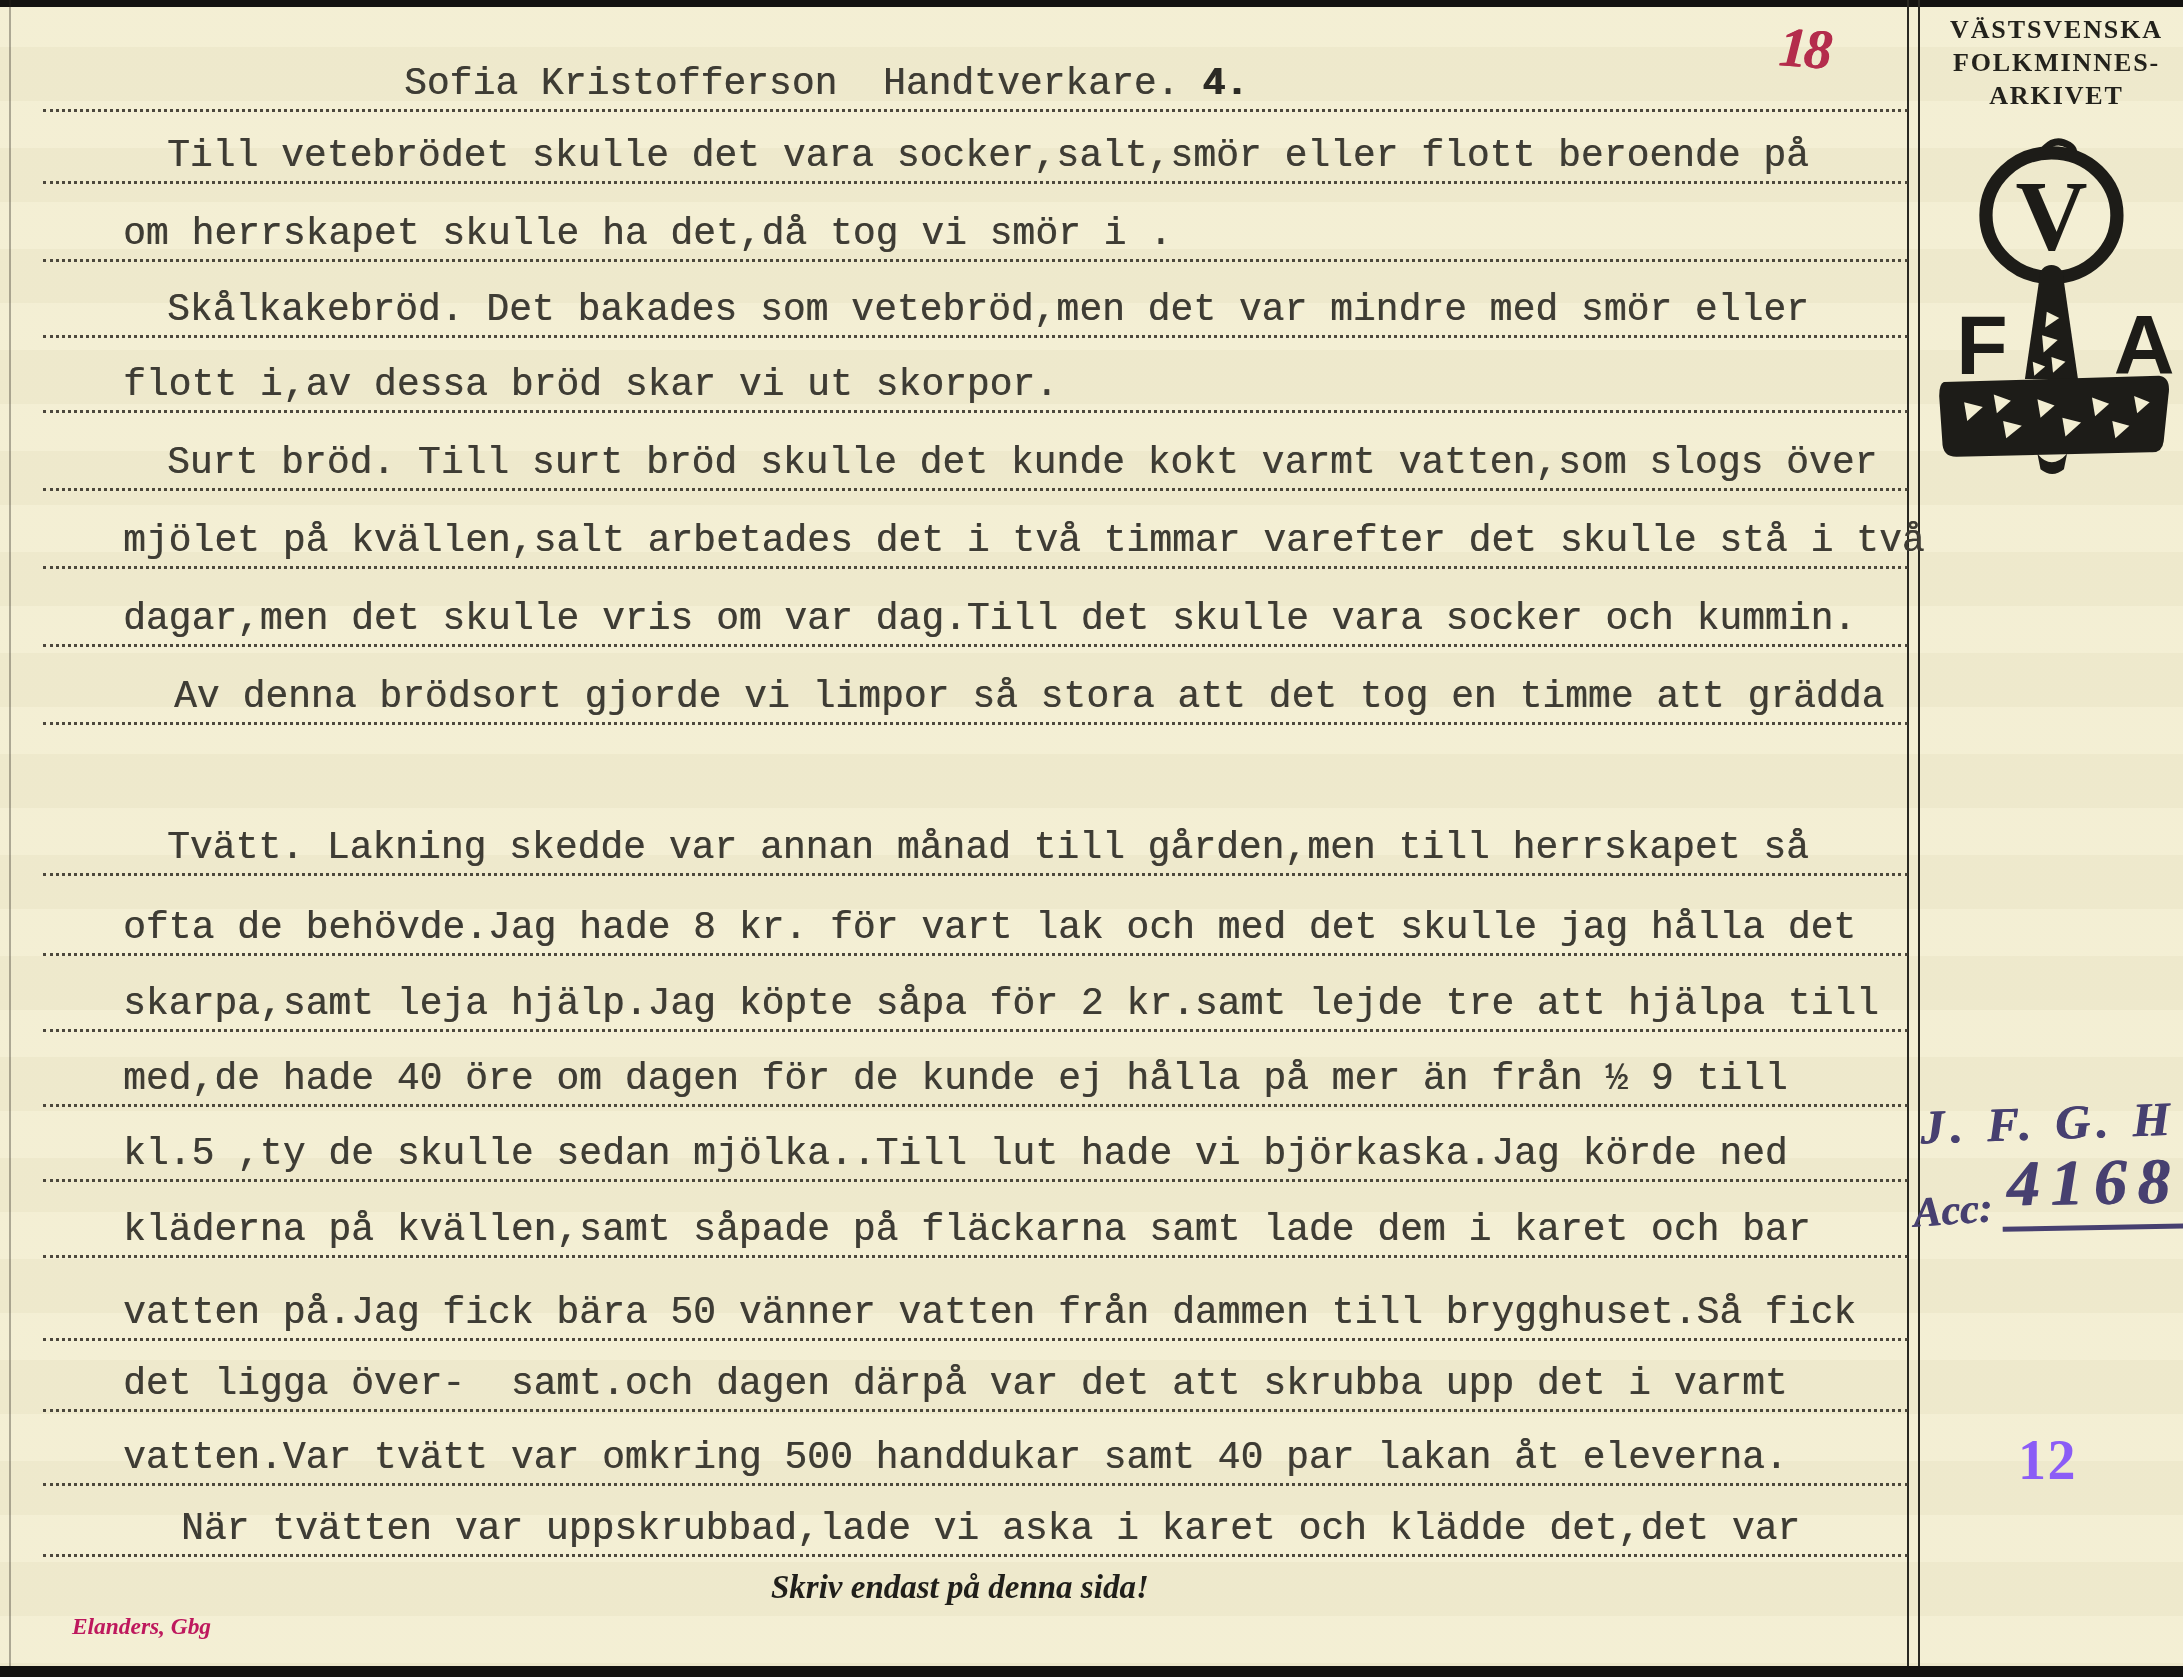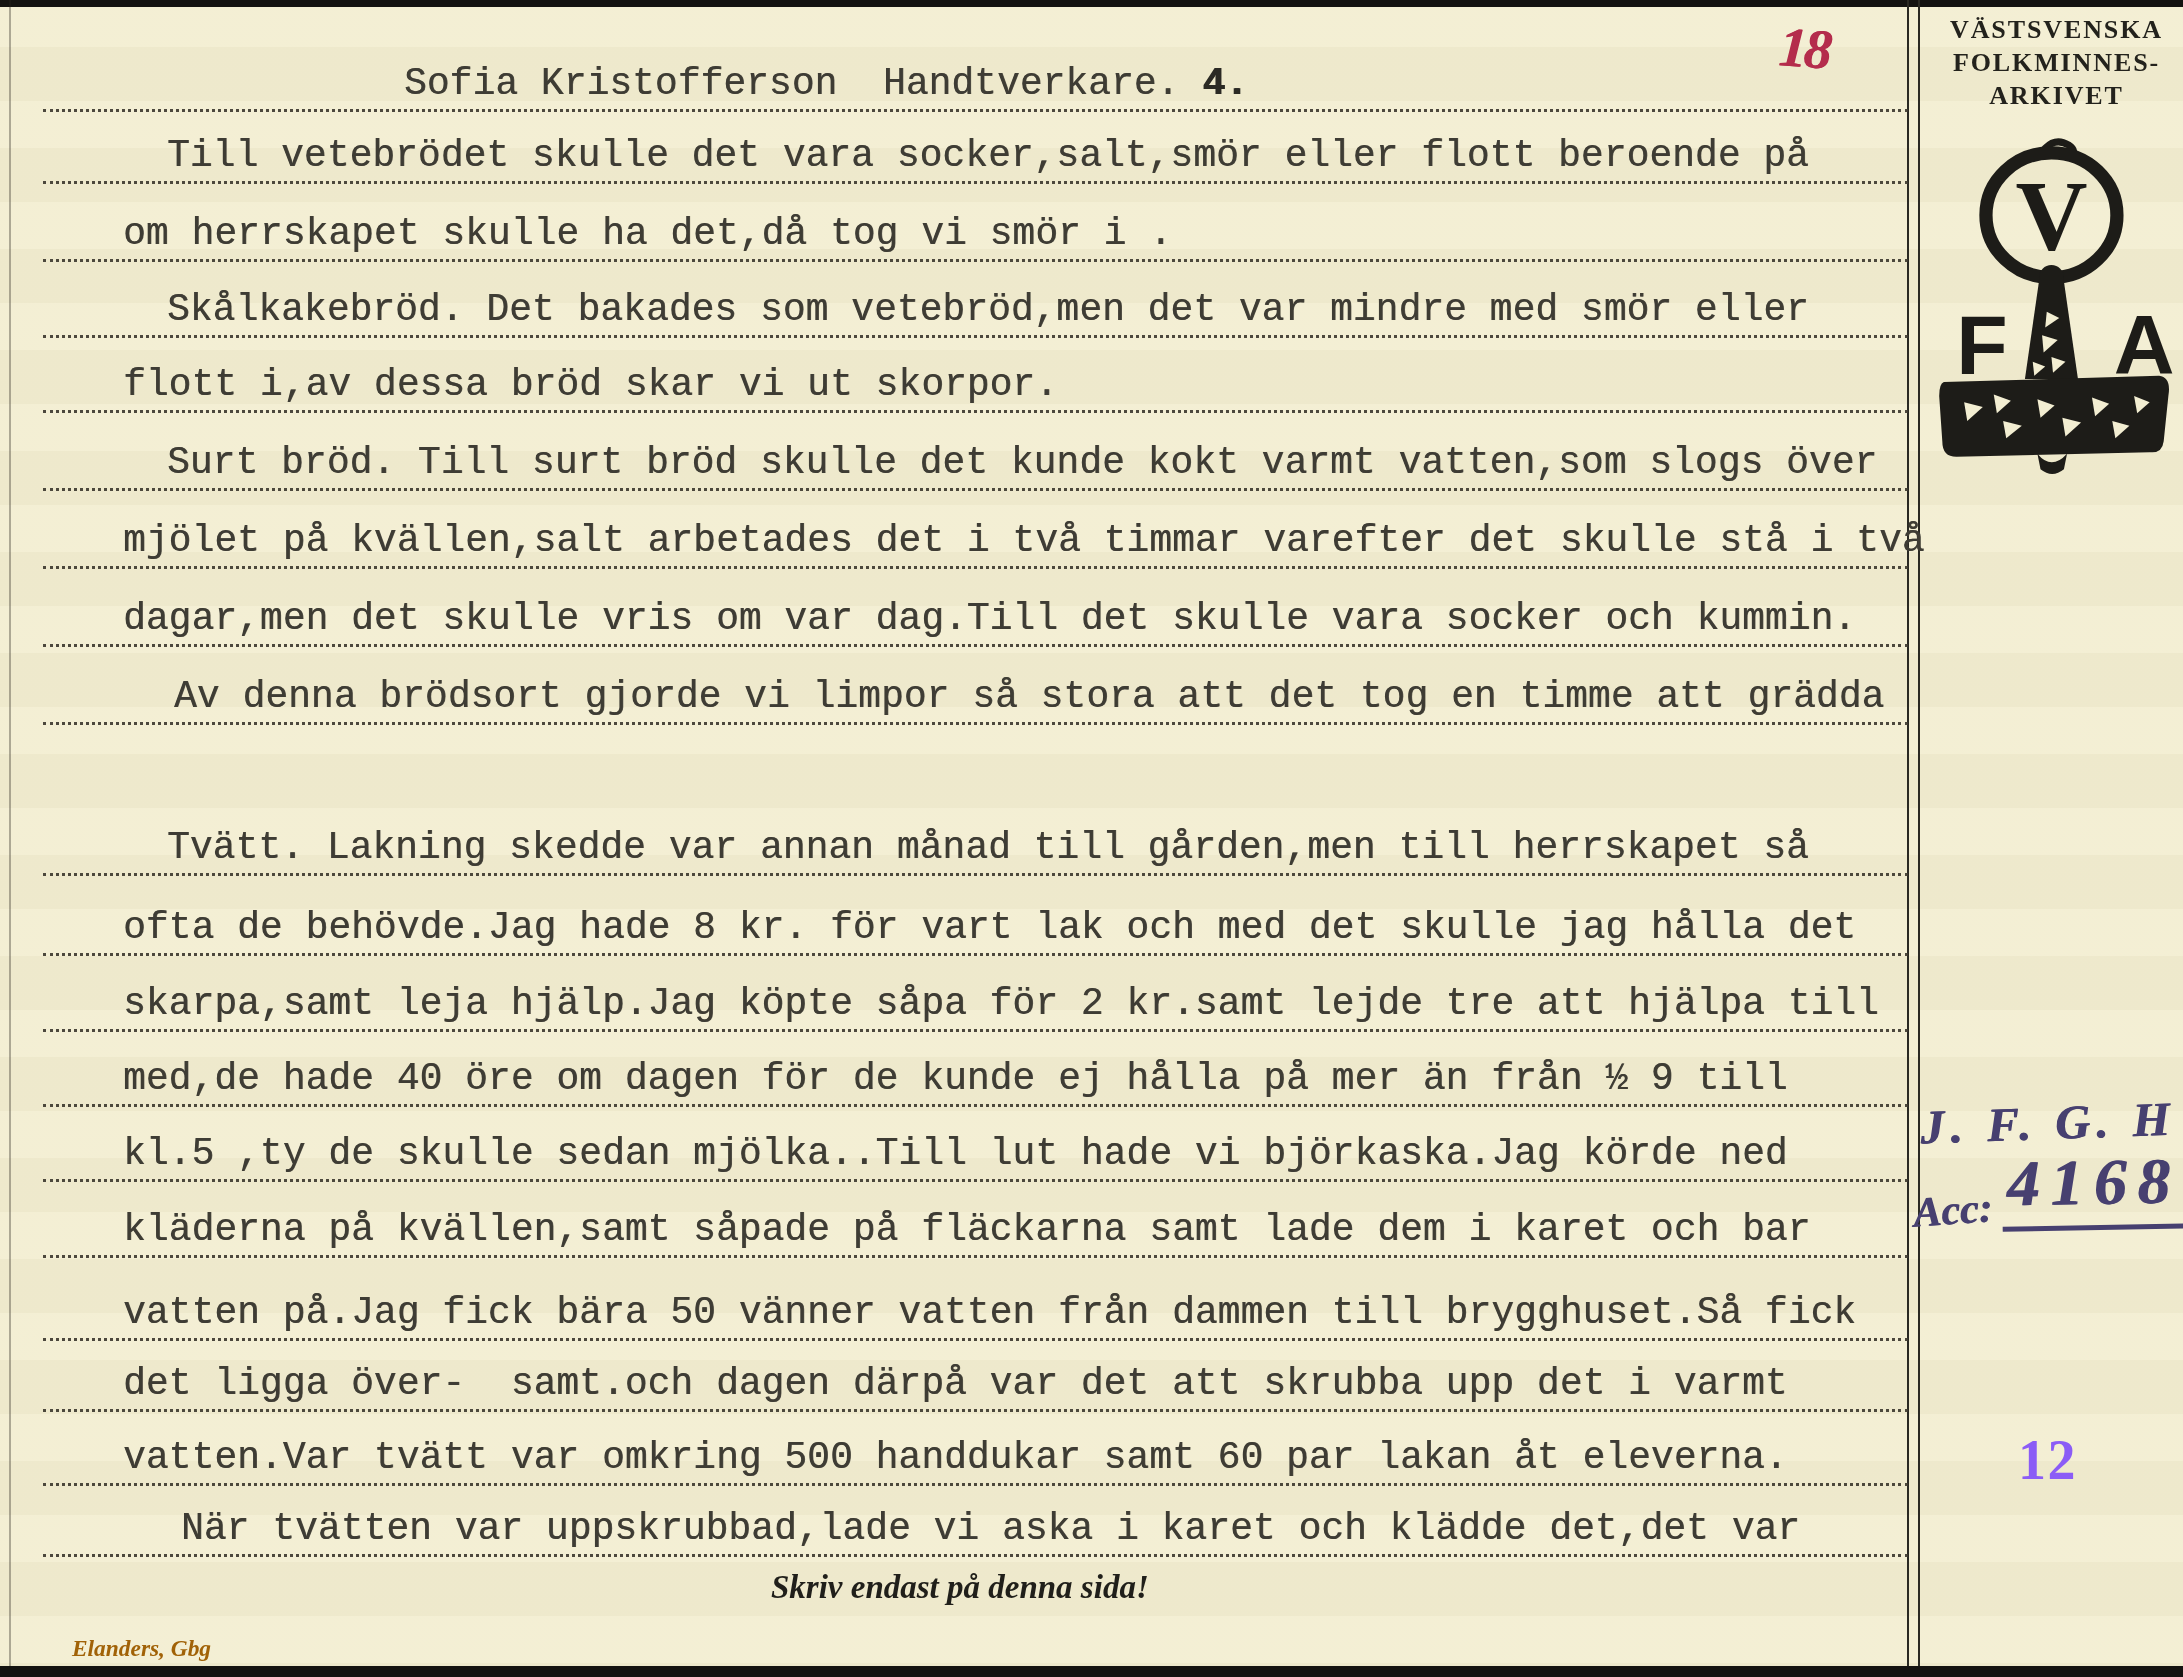--- a/index.html
+++ b/index.html
@@ -62,21 +62,21 @@
 
   .page-number{position:absolute;left:2018px;top:1428px;
     font-family:"Liberation Serif",serif;font-weight:bold;
     font-size:56px;color:#8b5cf6;letter-spacing:1.6px;}
 
   .footer-note{position:absolute;left:771px;top:1569px;
     font-family:"Liberation Serif",serif;font-style:italic;font-weight:600;
     font-size:33px;color:#201f1a;}
   .printer-mark{position:absolute;left:72px;top:1613px;
     font-family:"Liberation Serif",serif;font-style:italic;font-weight:bold;
-    font-size:23.4px;color:#a16207;margin-top:22px;}
+    font-size:23.4px;color:#be185d;}
 </style>
 </head>
 <body>
 
 <div class="page">
 
   <div class="scan-bar-top"></div>
   <div class="left-edge-line"></div>
   <div class="vrule"></div>
 
@@ -168,21 +168,21 @@
   <div class="row" style="top:1204px">
       <span class="txt i-a">kläderna på kvällen,samt såpade på fläckarna samt lade dem i karet och bar</span>
     </div>
   <div class="row" style="top:1287px">
       <span class="txt i-a">vatten på.Jag fick bära 50 vänner vatten från dammen till brygghuset.Så fick</span>
     </div>
   <div class="row" style="top:1358px">
       <span class="txt i-a">det ligga över-  samt.och dagen därpå var det att skrubba upp det i varmt</span>
     </div>
   <div class="row" style="top:1432px">
-      <span class="txt i-a">vatten.Var tvätt var omkring 500 handdukar samt 60 par lakan åt eleverna.</span>
+      <span class="txt i-a">vatten.Var tvätt var omkring 500 handdukar samt 40 par lakan åt eleverna.</span>
     </div>
   <div class="row" style="top:1503px">
       <span class="txt i-d">När tvätten var uppskrubbad,lade vi aska i karet och klädde det,det var</span>
     </div>
 
   <div class="initials">J. F. G. H</div>
   <div class="acc-line">
     <span class="acc-label">Acc:</span>
     <span class="acc-number">4168</span>
   </div>

